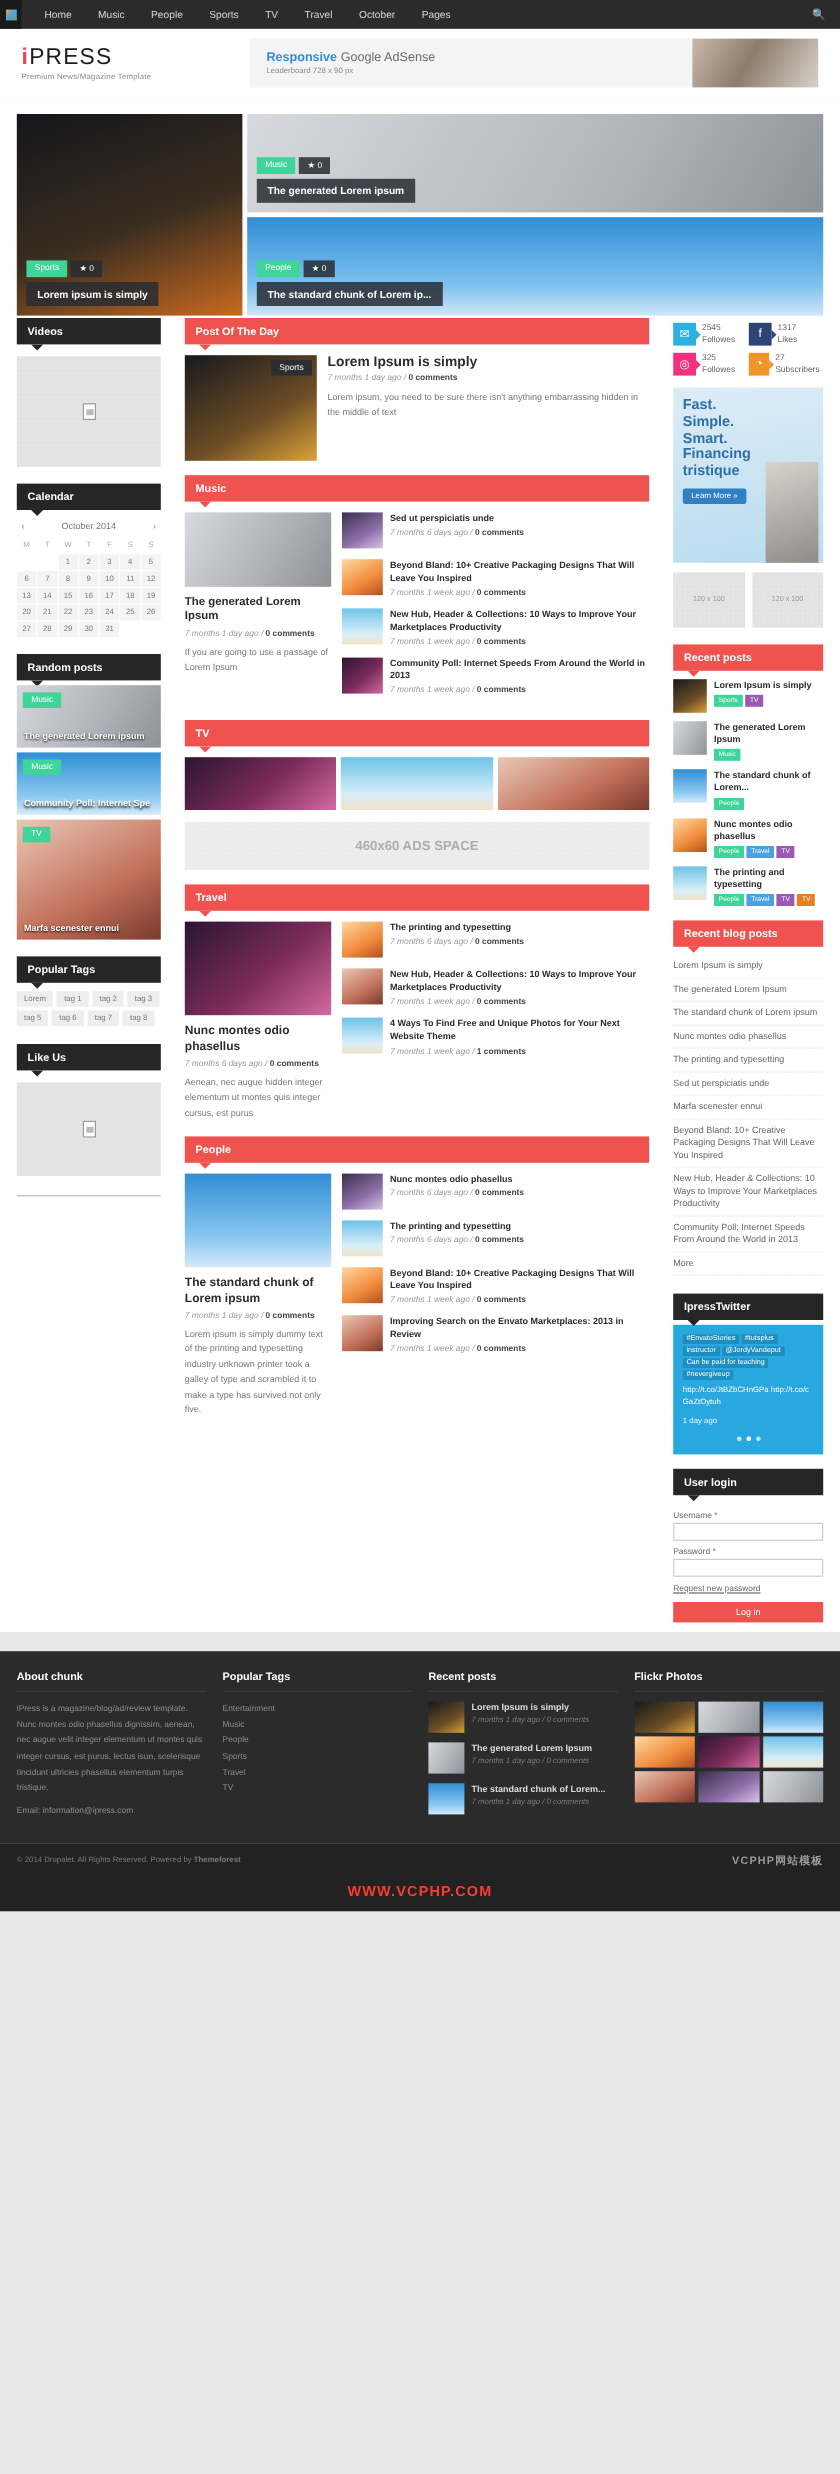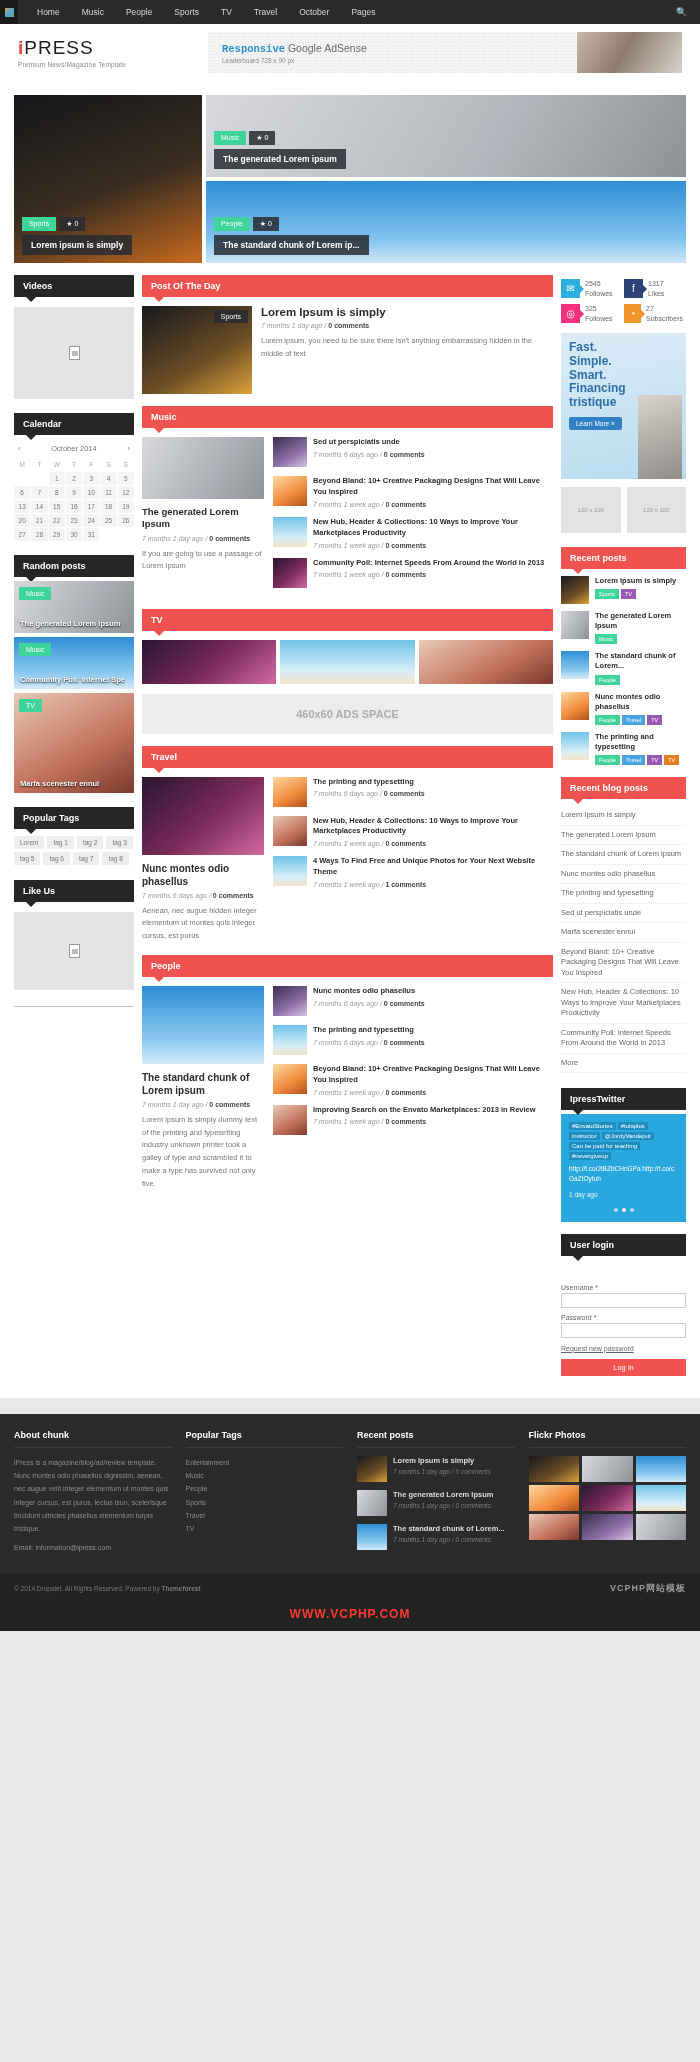--- a/index.html
+++ b/index.html
@@ -19,38 +19,38 @@
   
   .header { background:#fff; height:57px; display:flex; align-items:center; padding:0 18px; }
   .logo-w { width:190px; }
   .logo { font-size:19px; letter-spacing:1px; font-weight:400; color:#1d1d1d; }
   .logo .i { color:#ef4444; font-weight:bold; }
   .tagline { font-size:6.5px; color:#888; margin-top:2px; letter-spacing:.2px; }
   .ad-lead { flex:1; height:41px; background:#f4f4f4; display:flex; align-items:center; position:relative; overflow:hidden;
     background-image:radial-gradient(#e2e2e2 0.5px,transparent 0.5px); background-size:3px 3px; }
   .ad-lead .txt { padding-left:14px; }
   .ad-lead .t1 { font-size:10.5px; color:#6b6b6b; }
-  .ad-lead .t1 b { color:#2d8fd5;font-family:Liberation Mono, monospace; }
+  .ad-lead .t1 b { color:#2d8fd5; }
   .ad-lead .t2 { font-size:6.5px; color:#8a8a8a; margin-top:2px; }
   .ad-lead .pic { position:absolute; right:0; top:0; width:105px; height:41px;
     background:linear-gradient(120deg,#c9b9a8,#8d7c6b 45%,#d8d2cb); }
   .wrap { background:#fff; padding:14px 14px 0; }
   
   .slider { display:flex; gap:4px; height:168px; }
   .sl-big { width:188px; background:linear-gradient(160deg,#14161a,#3a2d20 55%,#c96a1e); position:relative; }
   .sl-col { flex:1; display:flex; flex-direction:column; gap:4px; }
   .sl-s1 { flex:1; background:linear-gradient(120deg,#d7d9de,#b4b7bd 60%,#8e9196); position:relative; }
   .sl-s2 { flex:1; background:linear-gradient(180deg,#2f8ed6,#7fc2ef 70%,#cfe6f7); position:relative; }
   .cap { position:absolute; left:8px; bottom:8px; }
   .badges { display:flex; gap:3px; margin-bottom:4px; }
   .bdg { background:#3fd49a; color:#fff; font-size:7px; padding:3px 7px; }
   .bdg.star { background:rgba(40,44,50,.85); }
   .cap-t { background:rgba(40,44,50,.85); color:#fff; font-size:8.5px; font-weight:bold; padding:5px 9px; display:inline-block; }
   
-  .cols { display:flex; gap:8px; margin-top:12px; }
+  .cols { display:flex; gap:20px; margin-top:2px; }
   .c-left { width:120px; }
   .c-mid { flex:1; }
   .c-right { width:125px; }
   
   .wh { background:#262626; color:#fff; font-size:9px; font-weight:bold; padding:6px 9px; position:relative; }
   .wh:after { content:""; position:absolute; left:12px; bottom:-5px; border-left:5px solid transparent; border-right:5px solid transparent; border-top:5px solid #262626; }
   .wh.red { background:#ef5350; }
   .wh.red:after { border-top-color:#ef5350; }
   .ph { background:#e3e3e3; background-image:radial-gradient(#f0f0f0 .6px,transparent .6px); background-size:4px 4px;
         display:flex; align-items:center; justify-content:center; color:#999; }
@@ -116,21 +116,21 @@
   .blist { padding:7px 0; }
   .blist a { display:block; font-size:7.5px; color:#666; padding:4px 0; border-bottom:1px dotted #e4e4e4; text-decoration:none; line-height:1.4; }
   .tw { background:#29a8e0; color:#fff; padding:8px; margin-top:4px; }
   .tw .h { display:flex; flex-wrap:wrap; gap:2px; font-size:6px; }
   .tw .h span { background:#1e8ec0; padding:1px 3px; }
   .tw p { font-size:6.5px; line-height:1.6; margin-top:4px; word-break:break-all; }
   .tw .ago { font-size:6.5px; margin-top:6px; opacity:.9; }
   .tw .dots { text-align:center; margin-top:4px; }
   .tw .dots i { display:inline-block; width:4px; height:4px; border-radius:50%; background:#bde3f5; margin:0 2px; }
   .tw .dots i.on { background:#fff; }
-  .login { padding:22px 0; }
+  .login { padding:8px 0; }
   .login label { display:block; font-size:7px; color:#666; margin-top:6px; }
   .login input { width:100%; height:15px; border:1px solid #ccc; background:#fff; margin-top:2px; font-size:7px; padding:0 3px; }
   .login .req { font-size:7px; color:#666; margin-top:7px; display:block; }
   .login .btn { width:100%; background:#ef5350; color:#fff; border:0; height:17px; font-size:7.5px; margin-top:7px; cursor:pointer; }
   
   .footer { background:#2b2b2b; margin-top:16px; padding:16px 14px; display:flex; gap:14px; }
   .fc { flex:1; }
   .fc h4 { color:#fff; font-size:9px; font-weight:bold; padding-bottom:7px; border-bottom:1px solid #3c3c3c; margin-bottom:8px; }
   .fc p, .fc a { color:#8d8d8d; font-size:7px; line-height:1.9; text-decoration:none; display:block; }
   .fc .em { margin-top:8px; color:#8d8d8d; font-size:7px; }

